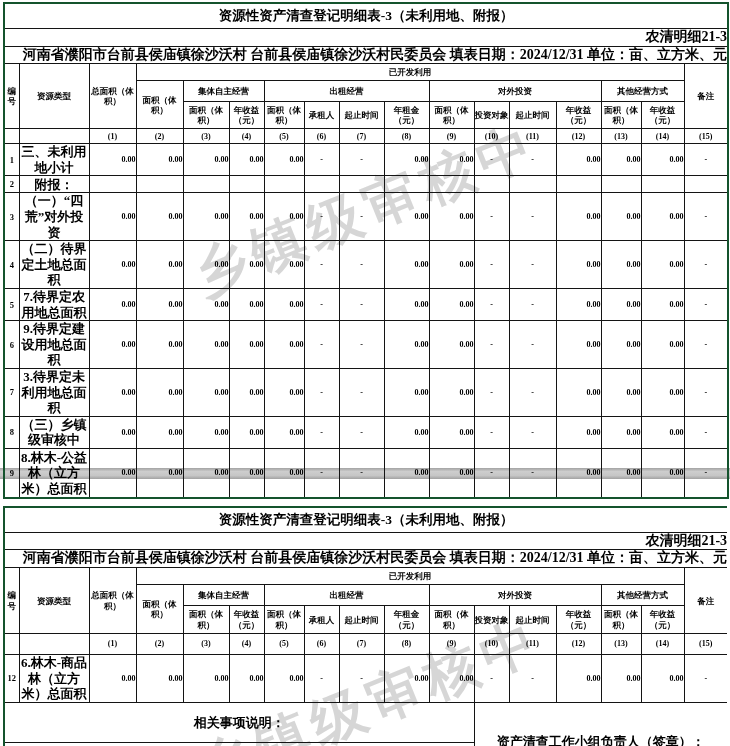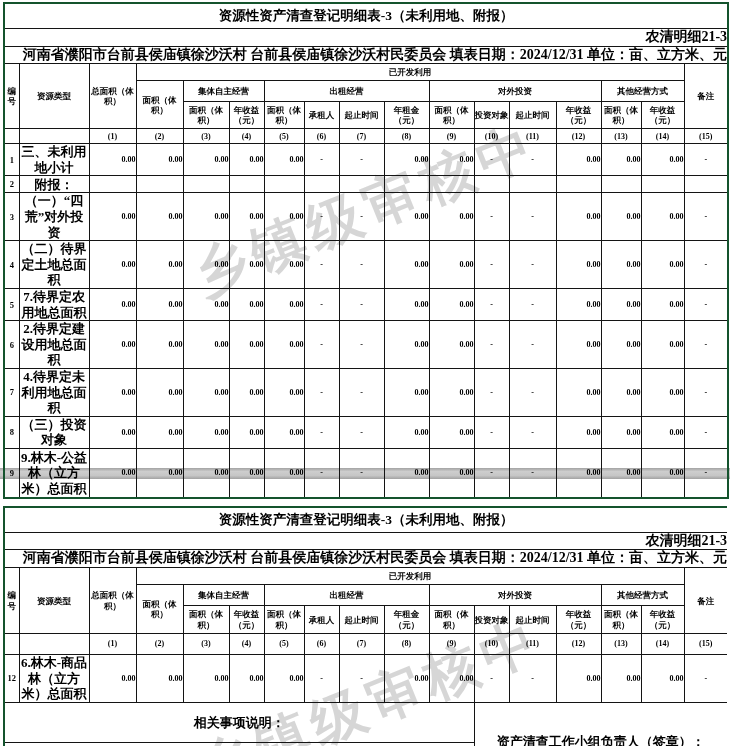--- a/index.html
+++ b/index.html
@@ -244,78 +244,78 @@
           <td class="c-num">0.00</td>
           <td class="c-dash">-</td>
           <td class="c-dash">-</td>
           <td class="c-num">0.00</td>
           <td class="c-num">0.00</td>
           <td class="c-num">0.00</td>
           <td class="c-dash">-</td>
         </tr>
         <tr>
           <td class="c-no">6</td>
-          <td class="c-type">2.待界定建设用地总面积</td>
+          <td class="c-type">9.待界定建设用地总面积</td>
           <td class="c-num">0.00</td>
           <td class="c-num">0.00</td>
           <td class="c-num">0.00</td>
           <td class="c-num">0.00</td>
           <td class="c-num">0.00</td>
           <td class="c-dash">-</td>
           <td class="c-dash">-</td>
           <td class="c-num">0.00</td>
           <td class="c-num">0.00</td>
           <td class="c-dash">-</td>
           <td class="c-dash">-</td>
           <td class="c-num">0.00</td>
           <td class="c-num">0.00</td>
           <td class="c-num">0.00</td>
           <td class="c-dash">-</td>
         </tr>
         <tr>
           <td class="c-no">7</td>
-          <td class="c-type">4.待界定未利用地总面积</td>
+          <td class="c-type">3.待界定未利用地总面积</td>
           <td class="c-num">0.00</td>
           <td class="c-num">0.00</td>
           <td class="c-num">0.00</td>
           <td class="c-num">0.00</td>
           <td class="c-num">0.00</td>
           <td class="c-dash">-</td>
           <td class="c-dash">-</td>
           <td class="c-num">0.00</td>
           <td class="c-num">0.00</td>
           <td class="c-dash">-</td>
           <td class="c-dash">-</td>
           <td class="c-num">0.00</td>
           <td class="c-num">0.00</td>
           <td class="c-num">0.00</td>
           <td class="c-dash">-</td>
         </tr>
         <tr>
           <td class="c-no">8</td>
-          <td class="c-type">（三）投资对象</td>
+          <td class="c-type">（三）乡镇级审核中</td>
           <td class="c-num">0.00</td>
           <td class="c-num">0.00</td>
           <td class="c-num">0.00</td>
           <td class="c-num">0.00</td>
           <td class="c-num">0.00</td>
           <td class="c-dash">-</td>
           <td class="c-dash">-</td>
           <td class="c-num">0.00</td>
           <td class="c-num">0.00</td>
           <td class="c-dash">-</td>
           <td class="c-dash">-</td>
           <td class="c-num">0.00</td>
           <td class="c-num">0.00</td>
           <td class="c-num">0.00</td>
           <td class="c-dash">-</td>
         </tr>
         <tr>
           <td class="c-no">9</td>
-          <td class="c-type">9.林木-公益林（立方米）总面积</td>
+          <td class="c-type">8.林木-公益林（立方米）总面积</td>
           <td class="c-num">0.00</td>
           <td class="c-num">0.00</td>
           <td class="c-num">0.00</td>
           <td class="c-num">0.00</td>
           <td class="c-num">0.00</td>
           <td class="c-dash">-</td>
           <td class="c-dash">-</td>
           <td class="c-num">0.00</td>
           <td class="c-num">0.00</td>
           <td class="c-dash">-</td>

